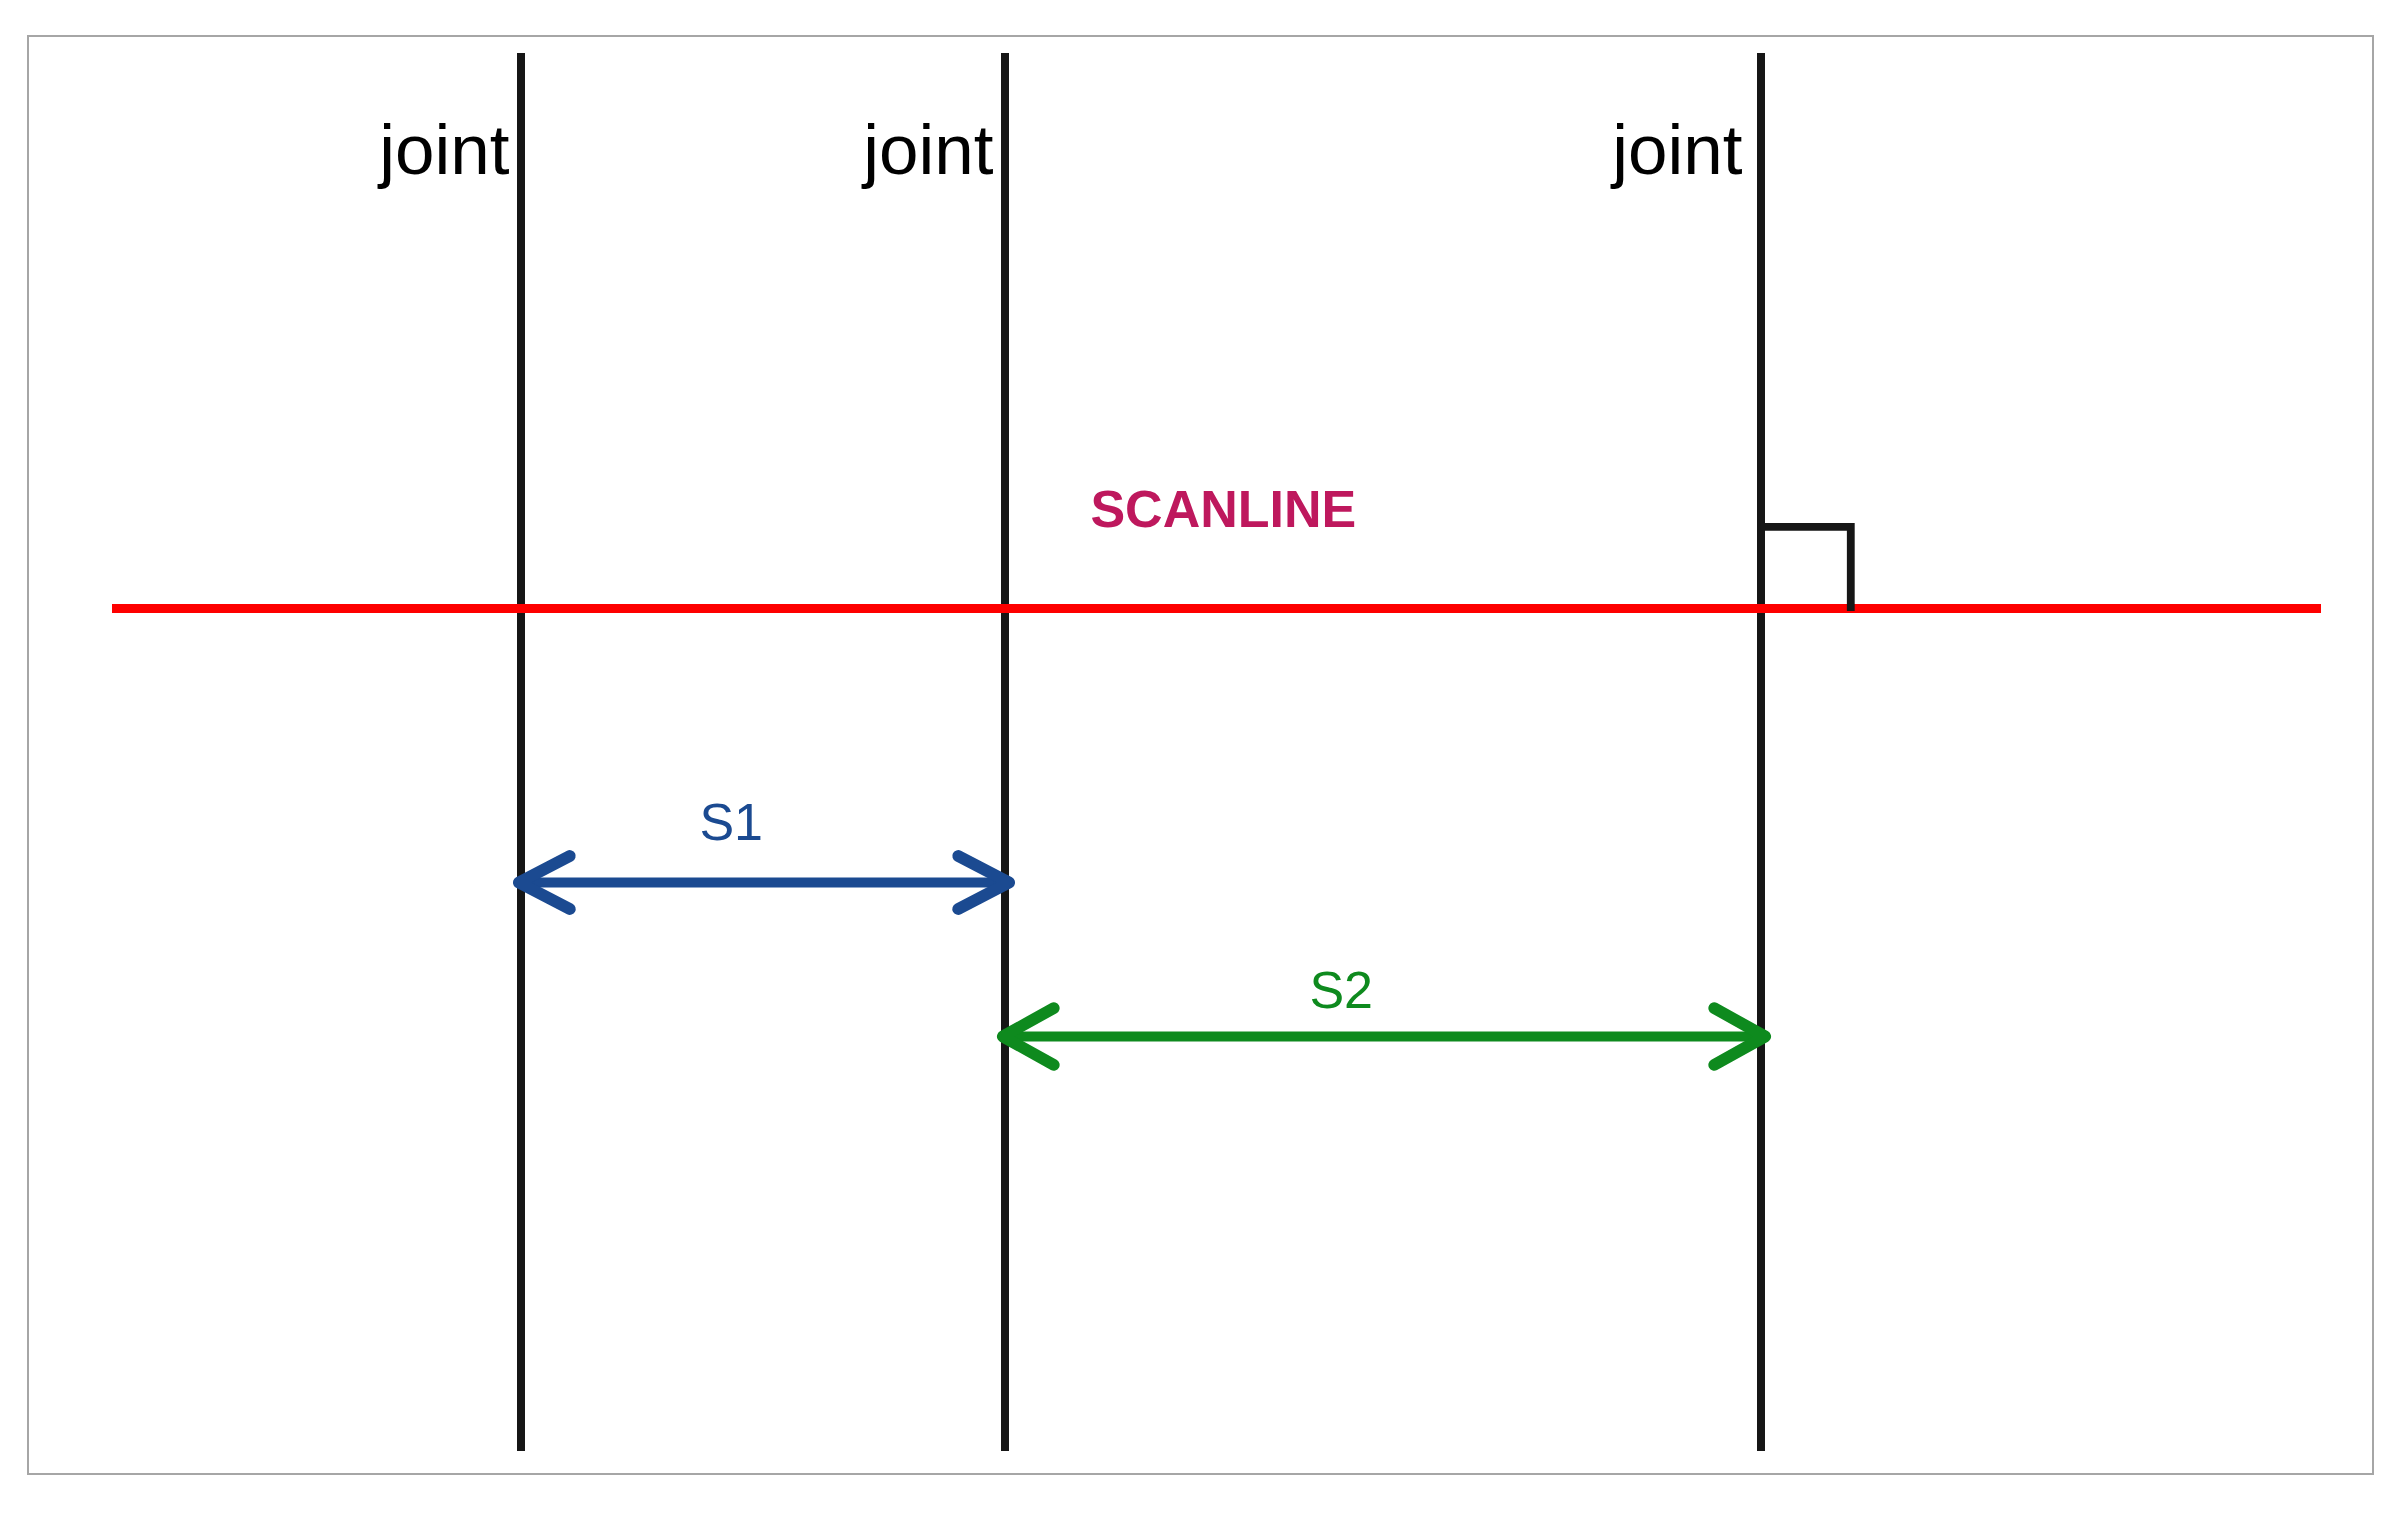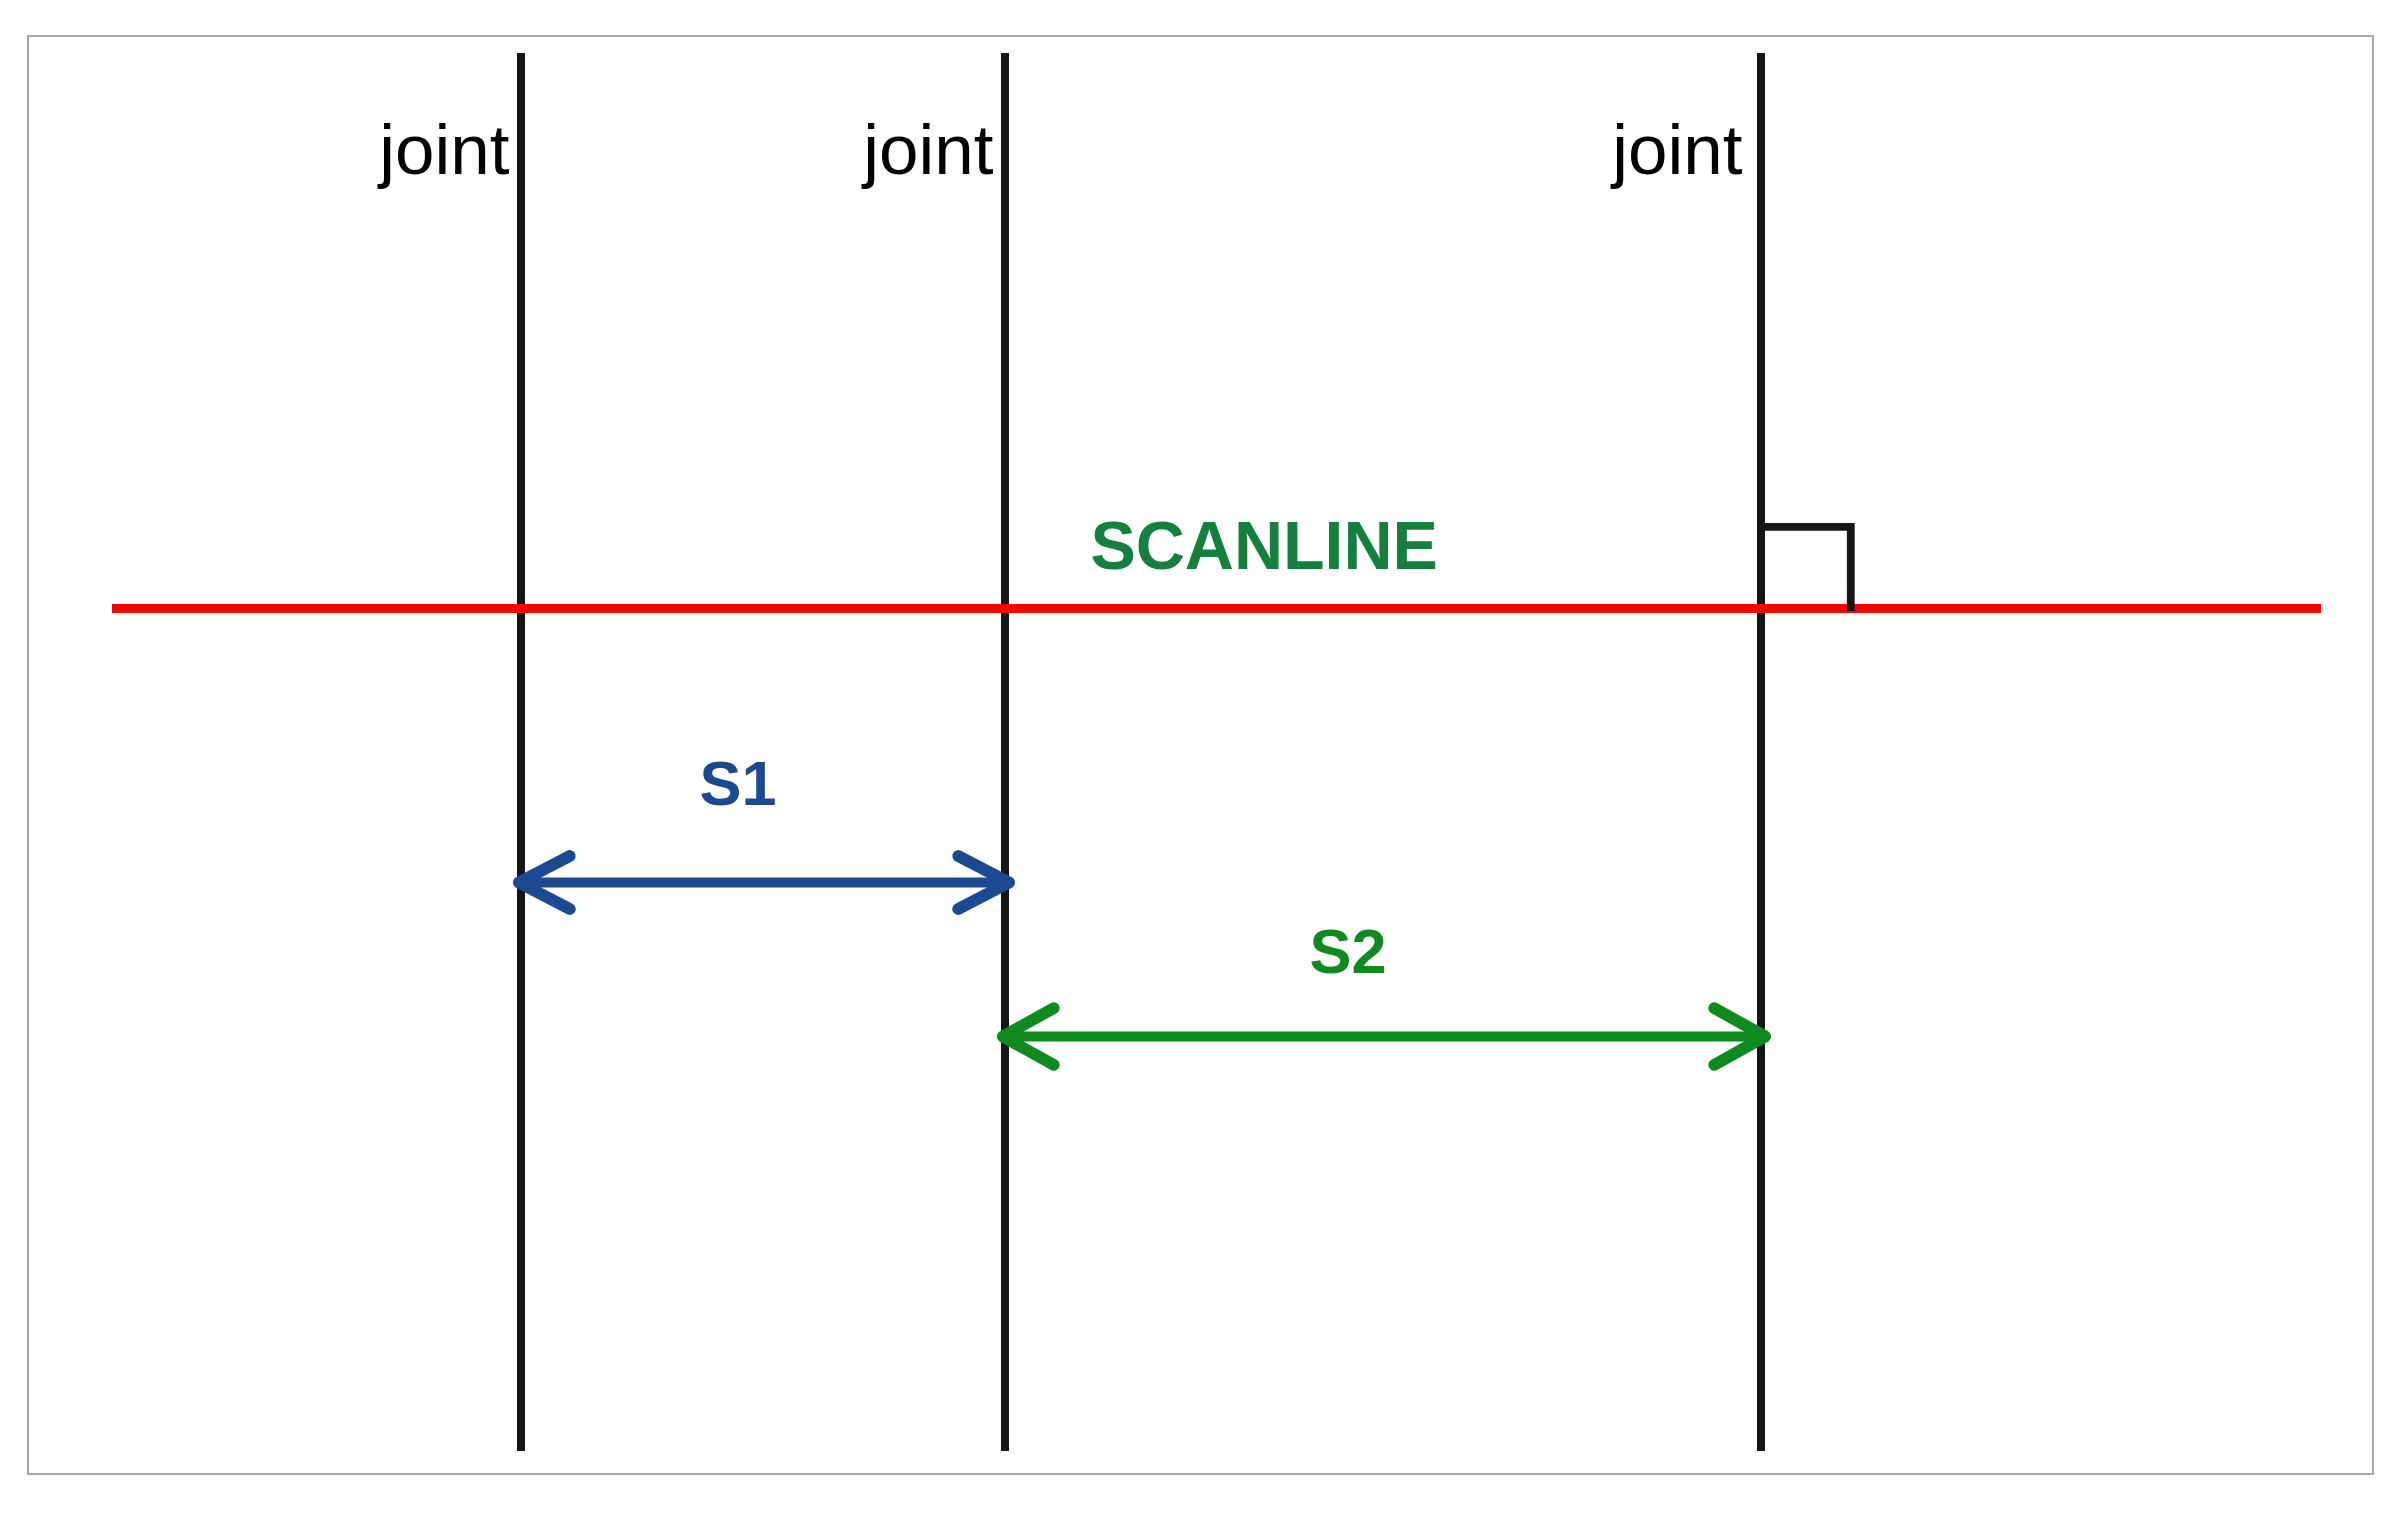--- a/index.html
+++ b/index.html
@@ -41,36 +41,36 @@
     white-space: nowrap;
     text-align: right;
   }
   .scanline {
     position: absolute;
     height: 8.8px;
     background: #fe0000;
   }
   .scanline-label {
     position: absolute;
-    color: #15803d;
+    color: #be185d;
     font-family: "Liberation Sans", sans-serif;
     font-weight: bold;
-    font-size: 68px;
+    font-size: 52px;
     line-height: 1;
     letter-spacing: 0px;
     white-space: nowrap;
-    margin-top: 28px;
   }
   .dim-label {
     position: absolute;
     font-family: "Liberation Sans", sans-serif;
-    font-weight: bold;
-    font-size: 63px;
+    font-weight: normal;
+    font-size: 52px;
     line-height: 1;
     white-space: nowrap;
+    margin-top: 44px;
   }
   .dim-arrow {
     position: absolute;
   }
   .perp-mark {
     position: absolute;
   }
   svg { display: block; overflow: visible; }
 </style>
 </head>

